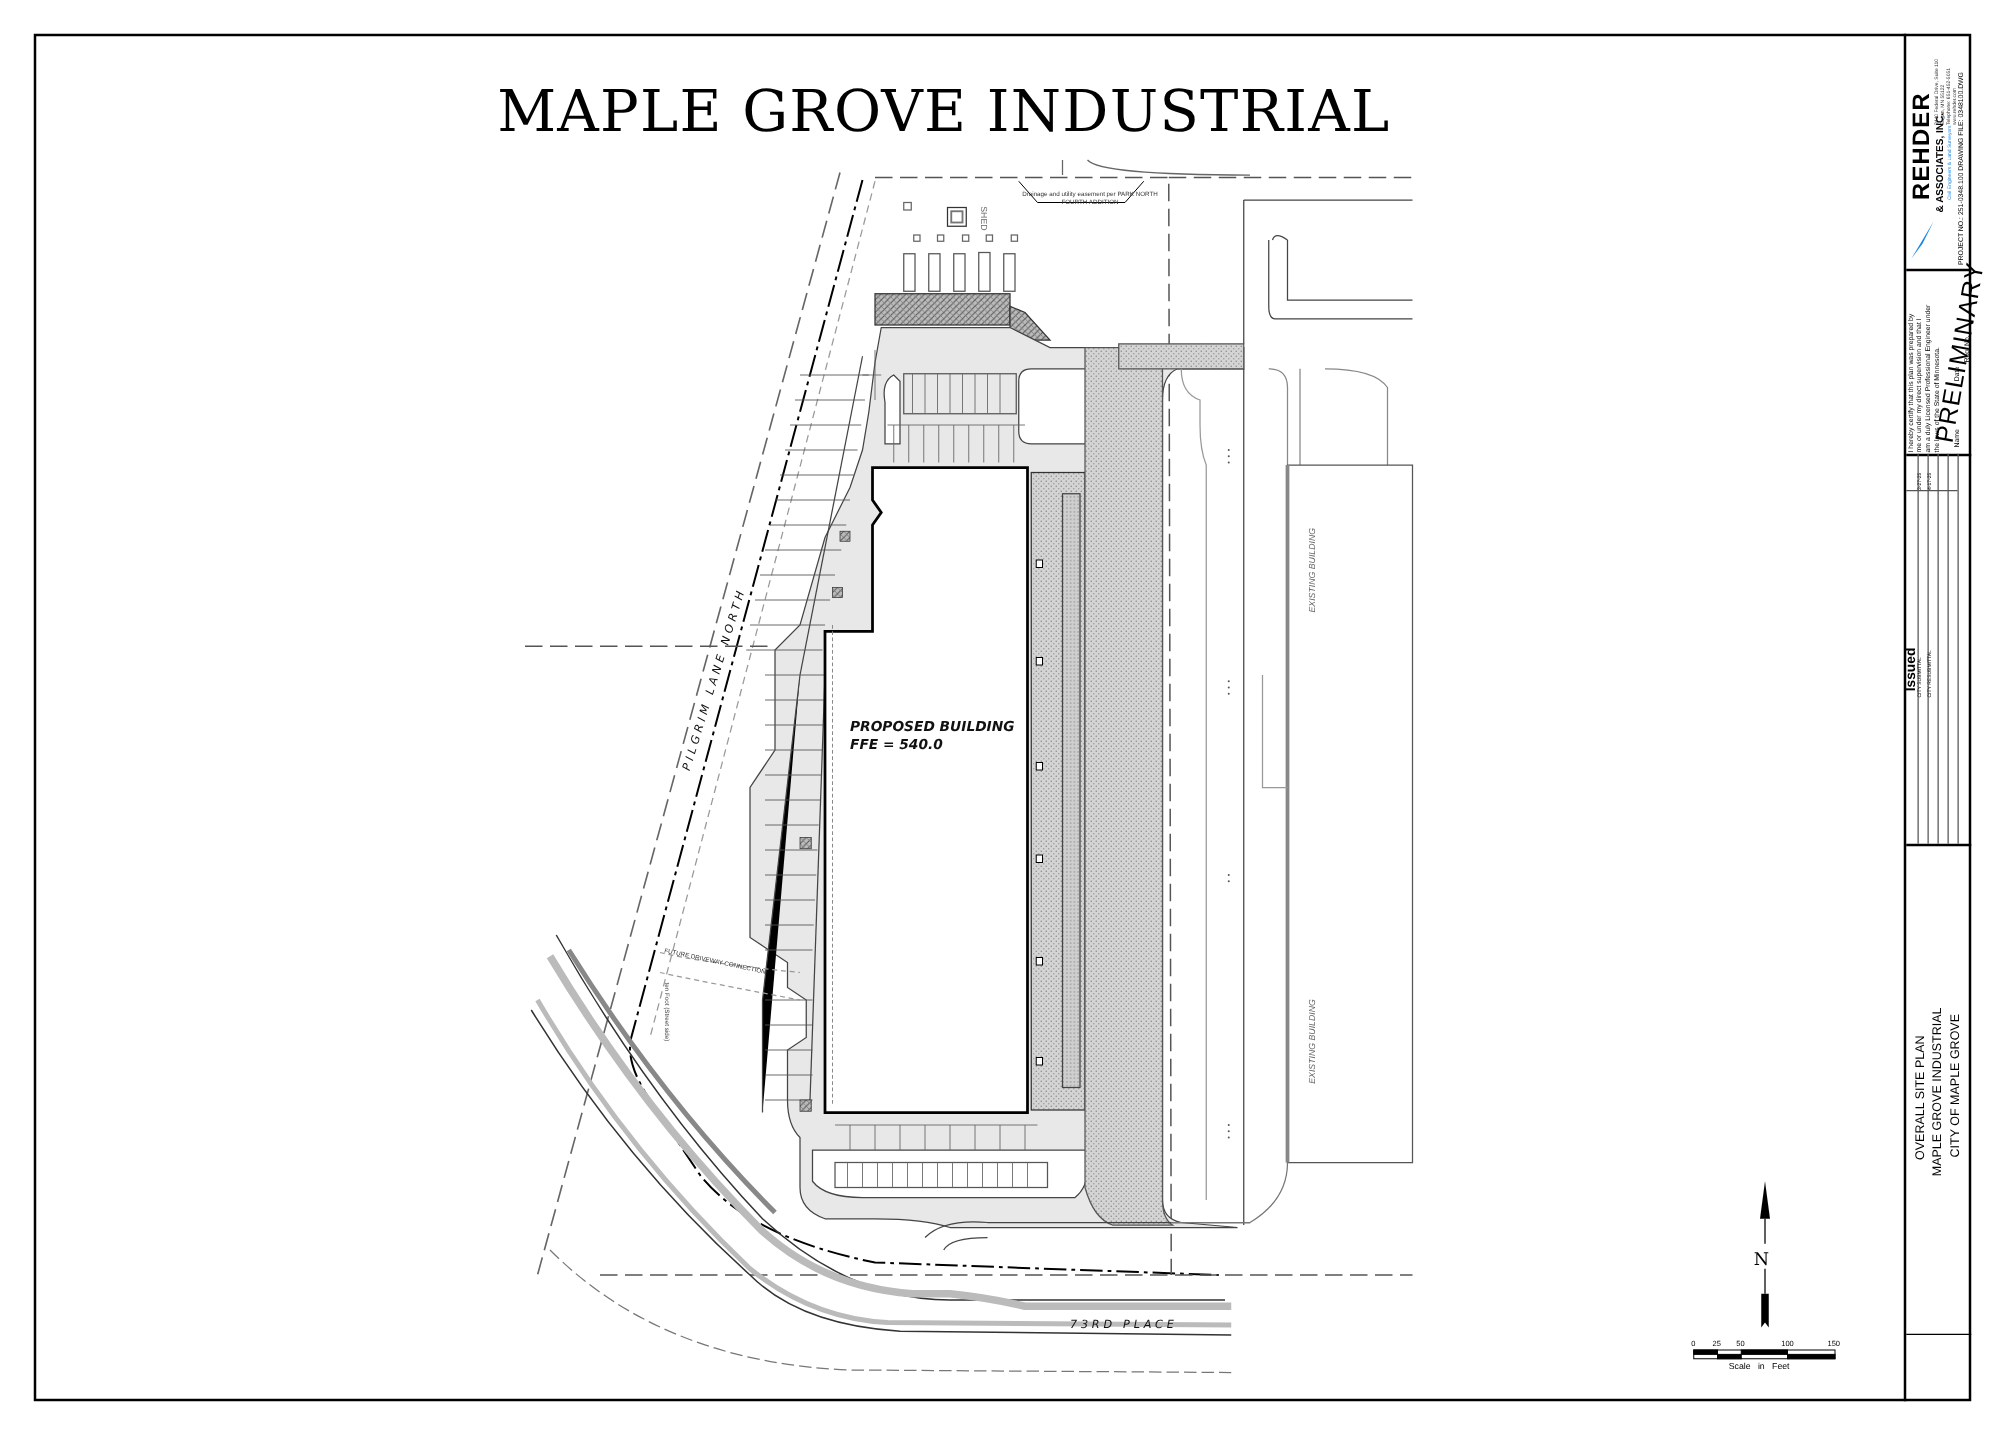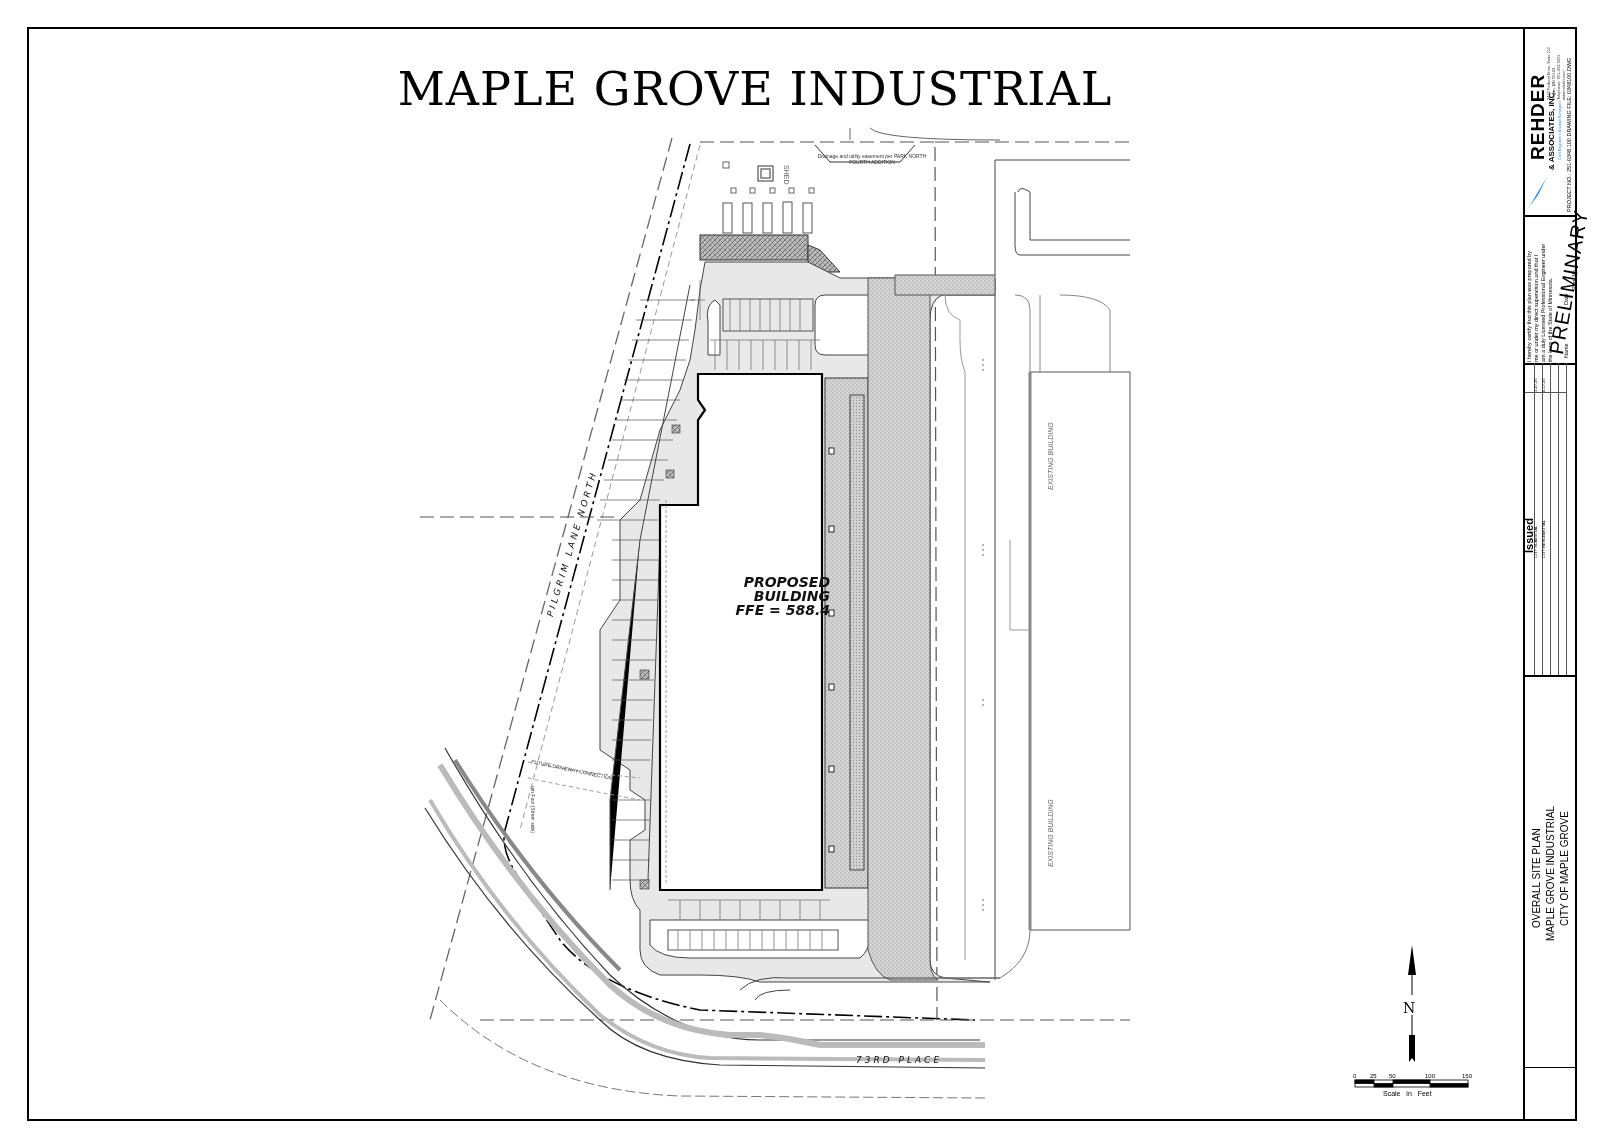--- a/index.html
+++ b/index.html
@@ -3,21 +3,21 @@
 <meta charset="utf-8">
 <style>
   html, body { margin: 0; padding: 0; background: #ffffff; }
   body { width: 1600px; height: 1143px; position: relative; overflow: hidden; font-family: "Liberation Sans", sans-serif; }
   .sheet { position: absolute; left: 27px; top: 27px; width: 1550px; height: 1094px; border: 2px solid #000; box-sizing: border-box; }
   .title { position: absolute; left: 0; top: 62px; width: 1550px; text-align: center; font-family: "DejaVu Serif", "Liberation Serif", serif; font-size: 46px; letter-spacing: 1px; color: #000; }
   .title span { position: relative; left: -20px; }
   svg.plan { position: absolute; left: 0; top: 0; }
   .tb { position: absolute; left: 1523px; top: 27px; width: 54px; height: 1094px; border-left: 2px solid #000; box-sizing: border-box; }
   .vtext { position: absolute; transform-origin: 0 0; transform: rotate(-90deg); white-space: nowrap; color: #000; }
-  .label-bldg { position: absolute; left: 680px; top: 575px; width: 150px; text-align: right; font-family: "DejaVu Sans", sans-serif; font-style: italic; font-weight: bold; font-size: 14px; line-height: 14px; color: #111; }
+  .label-bldg { position: absolute; left: 680px; top: 575px; width: 150px; text-align: left; font-family: "DejaVu Sans", sans-serif; font-style: italic; font-weight: bold; font-size: 11px; line-height: 14px; color: #111; }
   .street { position: absolute; font-family: "DejaVu Sans", sans-serif; font-style: italic; font-size: 9px; letter-spacing: 3px; color: #111; }
   .small { font-size: 5px; color: #333; }
   .north { position: absolute; left: 1403px; top: 1000px; font-family: "DejaVu Serif", serif; font-size: 14px; }
   .scale-lbl { position: absolute; font-size: 6px; font-family: "Liberation Sans", sans-serif; }
 </style>
 </head>
 <body>
 
 <div class="sheet"></div>
 
@@ -185,21 +185,21 @@
     <rect x="1355" y="1080" width="113" height="7" fill="#fff"></rect>
     <rect x="1355" y="1080" width="19" height="3.5" fill="#000"></rect>
     <rect x="1374" y="1083.5" width="19" height="3.5" fill="#000"></rect>
     <rect x="1393" y="1080" width="37" height="3.5" fill="#000"></rect>
     <rect x="1430" y="1083.5" width="38" height="3.5" fill="#000"></rect>
   </g>
 </svg>
 
 <div class="label-bldg">
   <div>PROPOSED  BUILDING</div>
-  <div>FFE = 588.4</div>
+  <div>FFE = 540.0</div>
 </div>
 
 <div class="street" style="left:545px; top:615px; transform-origin:0 0; transform: rotate(-73deg); font-size:9px;">PILGRIM  LANE  NORTH</div>
 <div class="street" style="left:856px; top:1055px;">73RD PLACE</div>
 
 <div class="vtext small" style="transform:none; left:812px; top:153px; width:120px; text-align:center; white-space:normal; line-height:6px;">Drainage and utility easement per PARK NORTH FOURTH ADDITION</div>
 <div class="vtext" style="transform: rotate(90deg); left:790px; top:165px; font-size:7px; color:#666;">SHED</div>
 <div class="vtext small" style="transform: rotate(12deg); left:532px; top:758px;">FUTURE  DRIVEWAY  CONNECTION</div>
 <div class="vtext small" style="transform: rotate(90deg); left:536px; top:786px;">ten Foot (Street side)</div>
 <div class="vtext" style="left:1047px; top:490px; font-size:7px; font-style:italic; color:#666;">EXISTING  BUILDING</div>

